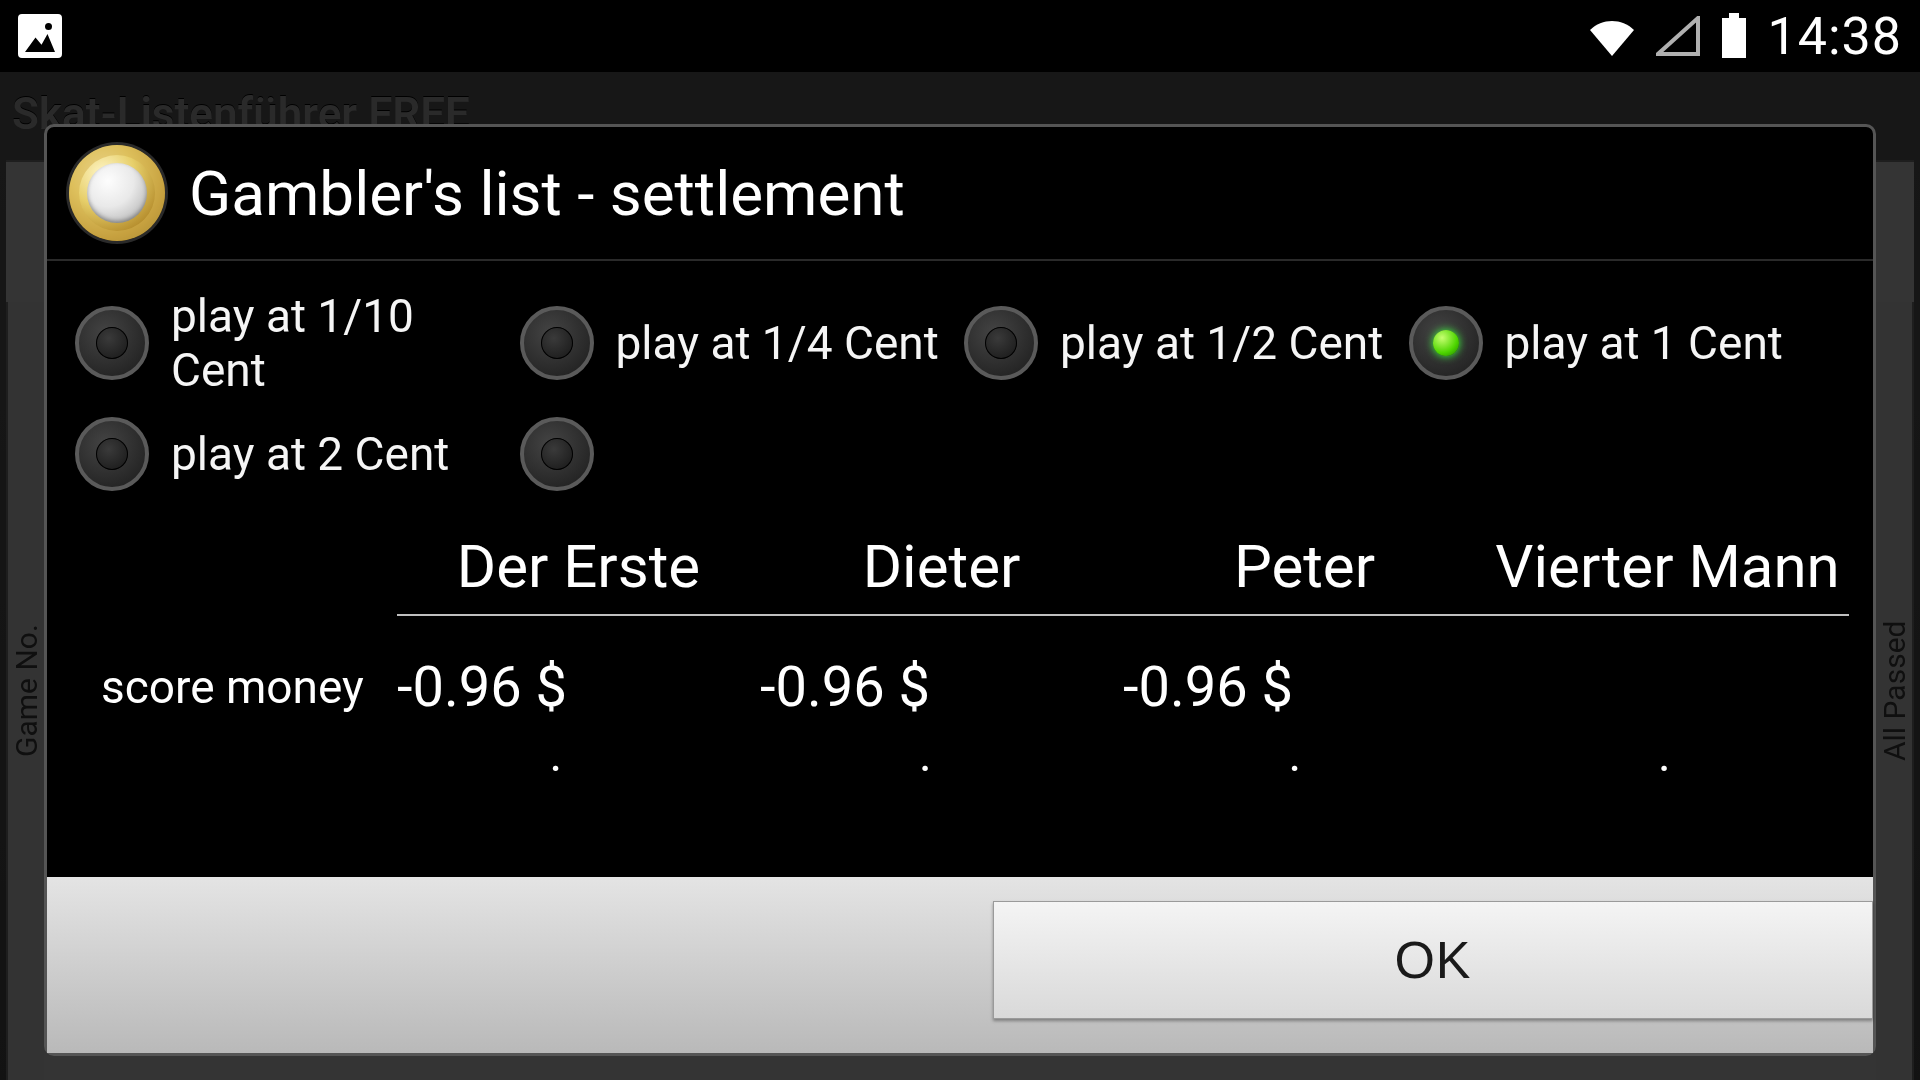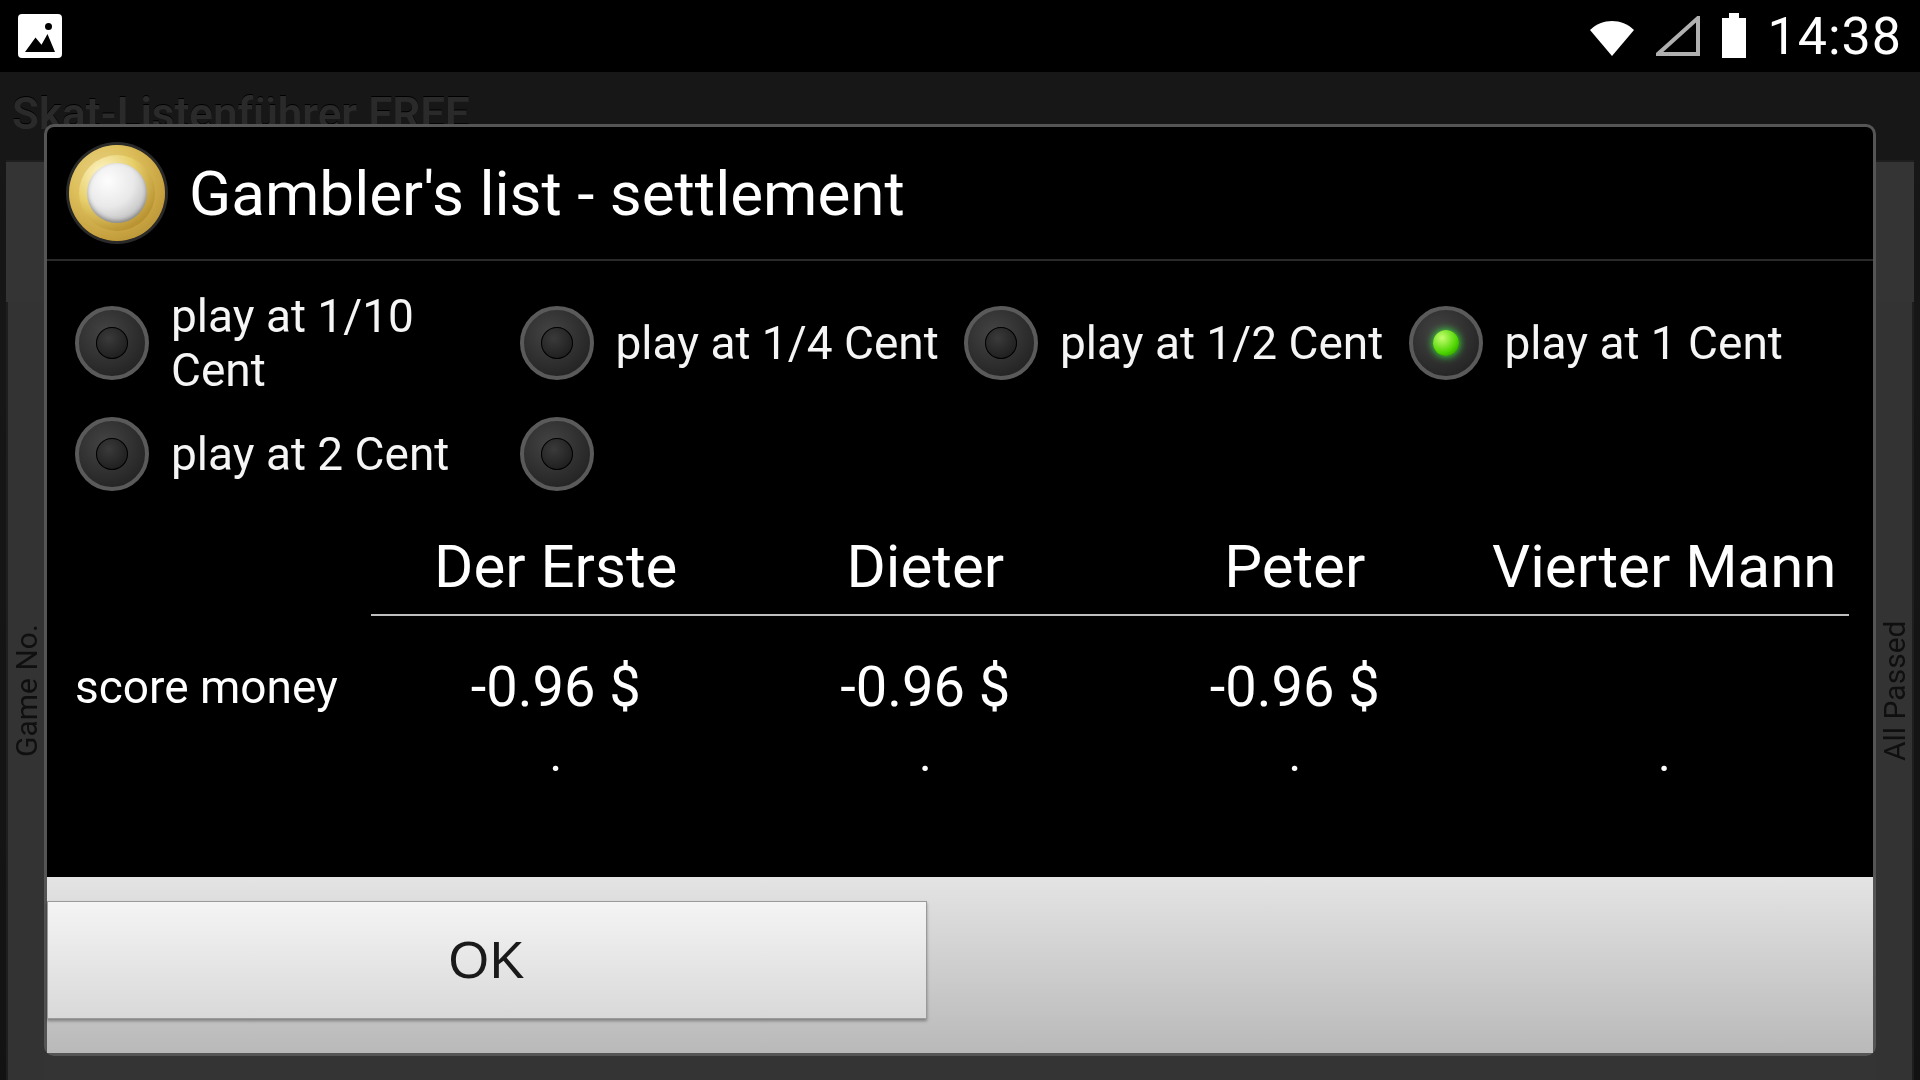--- a/index.html
+++ b/index.html
@@ -138,56 +138,57 @@
   }
 
   .money-table {
     margin-top: 22px;
     width: 100%;
   }
   .mt-head, .mt-row {
     display: grid;
     grid-template-columns: 300px repeat(4, 1fr);
     align-items: end;
+    margin-left: 26px;
   }
   .mt-head { position: relative; }
   .mt-head .col {
     text-align: center; font-size: 60px; font-weight: 400; color: #fff;
     padding-bottom: 18px; line-height: 1.05;
   }
   .mt-head-rule {
     position: absolute; left: 300px; right: 0; bottom: 0;
     height: 2px; background: #bfbfbf;
   }
   .mt-row {
     padding-top: 38px;
     padding-bottom: 30px;
     align-items: center;
   }
   .mt-row .label {
     font-size: 46px; color: #fff; padding-left: 4px;
   }
   .mt-row .val {
-    text-align: center; font-size: 56px; color: #fff;
+    font-size: 56px; color: #fff;
   }
 
   .dot-row {
     display: grid;
     grid-template-columns: 300px repeat(4, 1fr);
     align-items: start;
   }
   .dot-row .val {
     text-align: center; color: #fff; font-size: 48px; line-height: 0.2;
   }
 
   .dialog-footer {
     flex: 0 0 auto;
     background: linear-gradient(#e4e4e4, #b9b9b9);
     padding: 24px 0 34px 0;
-    display: flex; justify-content: flex-start;
+    display: flex; justify-content: flex-end;
   }
   .ok-btn {
     width: 880px; height: 118px;
     background: linear-gradient(#f4f4f4, #d9d9d9);
     border: 1px solid #9a9a9a;
     font-size: 52px; color: #1a1a1a;
     box-shadow: 0 2px 3px rgba(0,0,0,.35);
     cursor: pointer;
     letter-spacing: 1px;
   }

